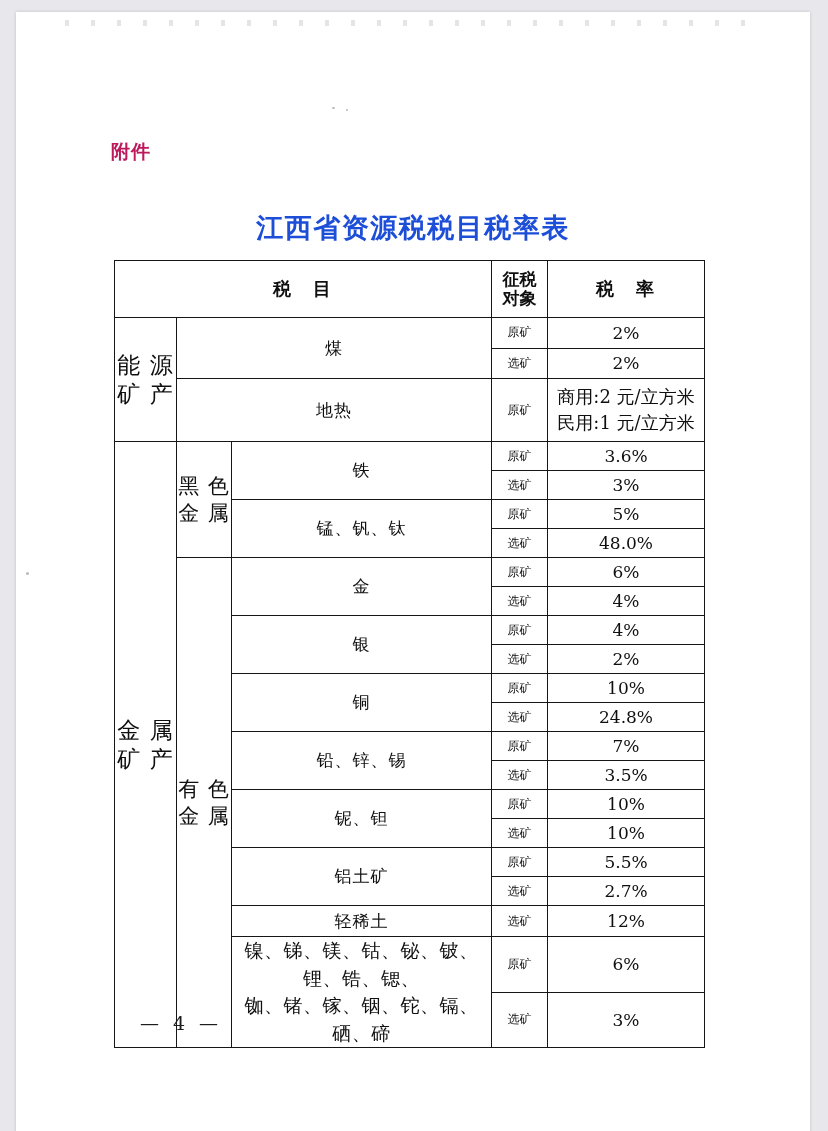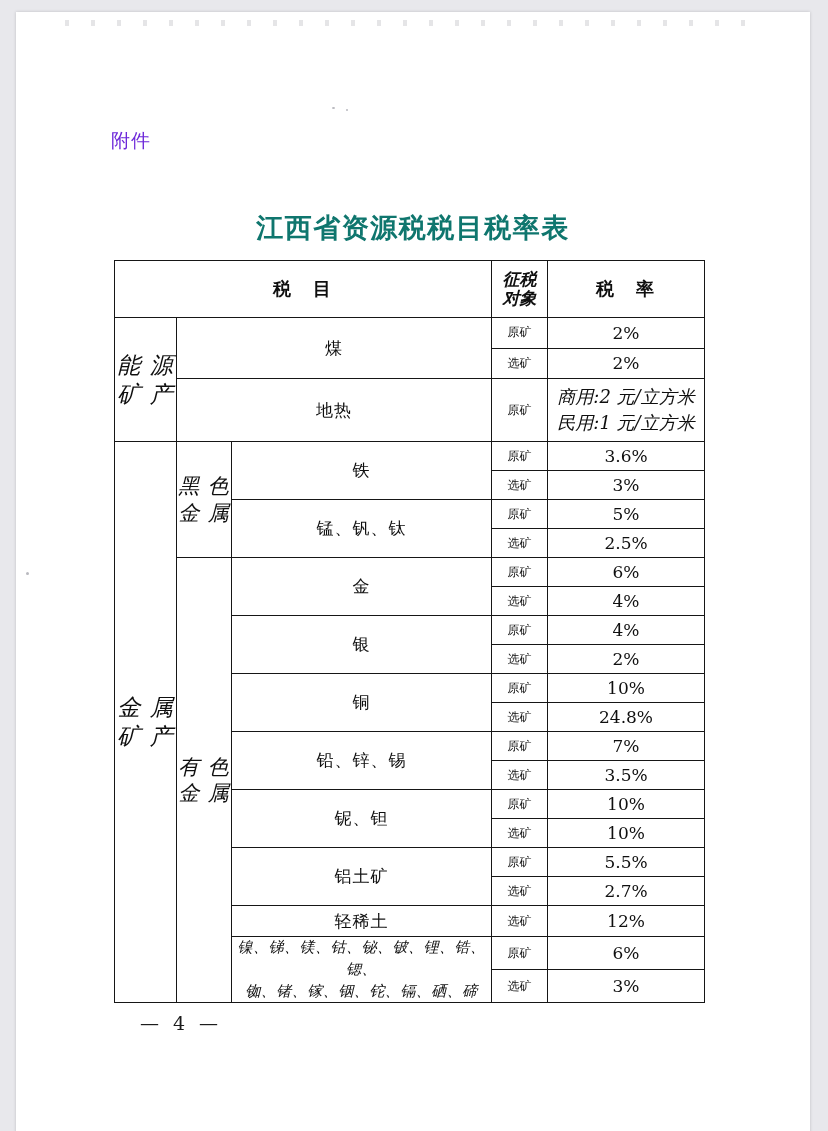--- a/index.html
+++ b/index.html
@@ -40,37 +40,37 @@
     opacity: .55;
   }
   .speck {
     position: absolute;
     background: #b9b9bf;
     border-radius: 50%;
   }
   .attach-label {
     position: absolute;
     left: 95px;
-    top: 116px;
+    top: 127px;
     font-size: 19px;
-    font-weight: normal;
+    font-weight: bold;
     font-family: "DejaVu Sans", "Liberation Sans", sans-serif;
     letter-spacing: 1px;
-    color: #6d28d9;
+    color: #be185d;
   }
   .doc-title {
     position: absolute;
     left: 0;
     top: 198px;
     width: 794px;
     text-align: center;
     font-size: 27px;
     font-weight: bold;
     letter-spacing: 1.5px;
-    color: #0f766e;
+    color: #1d4ed8;
     font-family: Liberation Sans, sans-serif;
   }
   table.tax-table {
     position: absolute;
     left: 98px;
     top: 248px;
     width: 590px;
     border-collapse: collapse;
     table-layout: fixed;
   }
@@ -107,21 +107,21 @@
     font-size: 21px;
     line-height: 1.25;
     letter-spacing: 1px;
     width: 55px;
   }
   td.item {
     font-size: 17px;
     letter-spacing: 1px;
   }
   td.item-small {
-    font-size: 15px;
+    font-size: 19px;
     line-height: 1.45;
     letter-spacing: 0.5px;
   }
   td.obj {
     font-size: 12px;
     width: 56px;
     height: 28px;
     letter-spacing: 0px;
   }
   td.rate {
@@ -129,21 +129,20 @@
     width: 157px;
     font-family: "DejaVu Serif", "Liberation Serif", serif;
   }
   td.rate-multi {
     font-size: 18px;
     line-height: 1.45;
     letter-spacing: 0px;
   }
   .vert2 {
     display: block;
-    font-style: italic;
   }
   .page-number {
     position: absolute;
     left: 0;
     top: 1000px;
     width: 330px;
     text-align: center;
     font-size: 19px;
     color: #1c1c1c;
     letter-spacing: 4px;
@@ -224,21 +223,21 @@
         <td class="rate">3%</td>
       </tr>
 
       <tr>
         <td class="item" rowspan="2" style="height:56px">锰、钒、钛</td>
         <td class="obj">原矿</td>
         <td class="rate">5%</td>
       </tr>
       <tr>
         <td class="obj">选矿</td>
-        <td class="rate">2.5%</td>
+        <td class="rate">48.0%</td>
       </tr>
 
       <tr>
         <td class="sub" rowspan="15">
           <span class="vert2">有 色</span>
           <span class="vert2">金 属</span>
         </td>
         <td class="item" rowspan="2" style="height:56px">金</td>
         <td class="obj">原矿</td>
         <td class="rate">6%</td>

